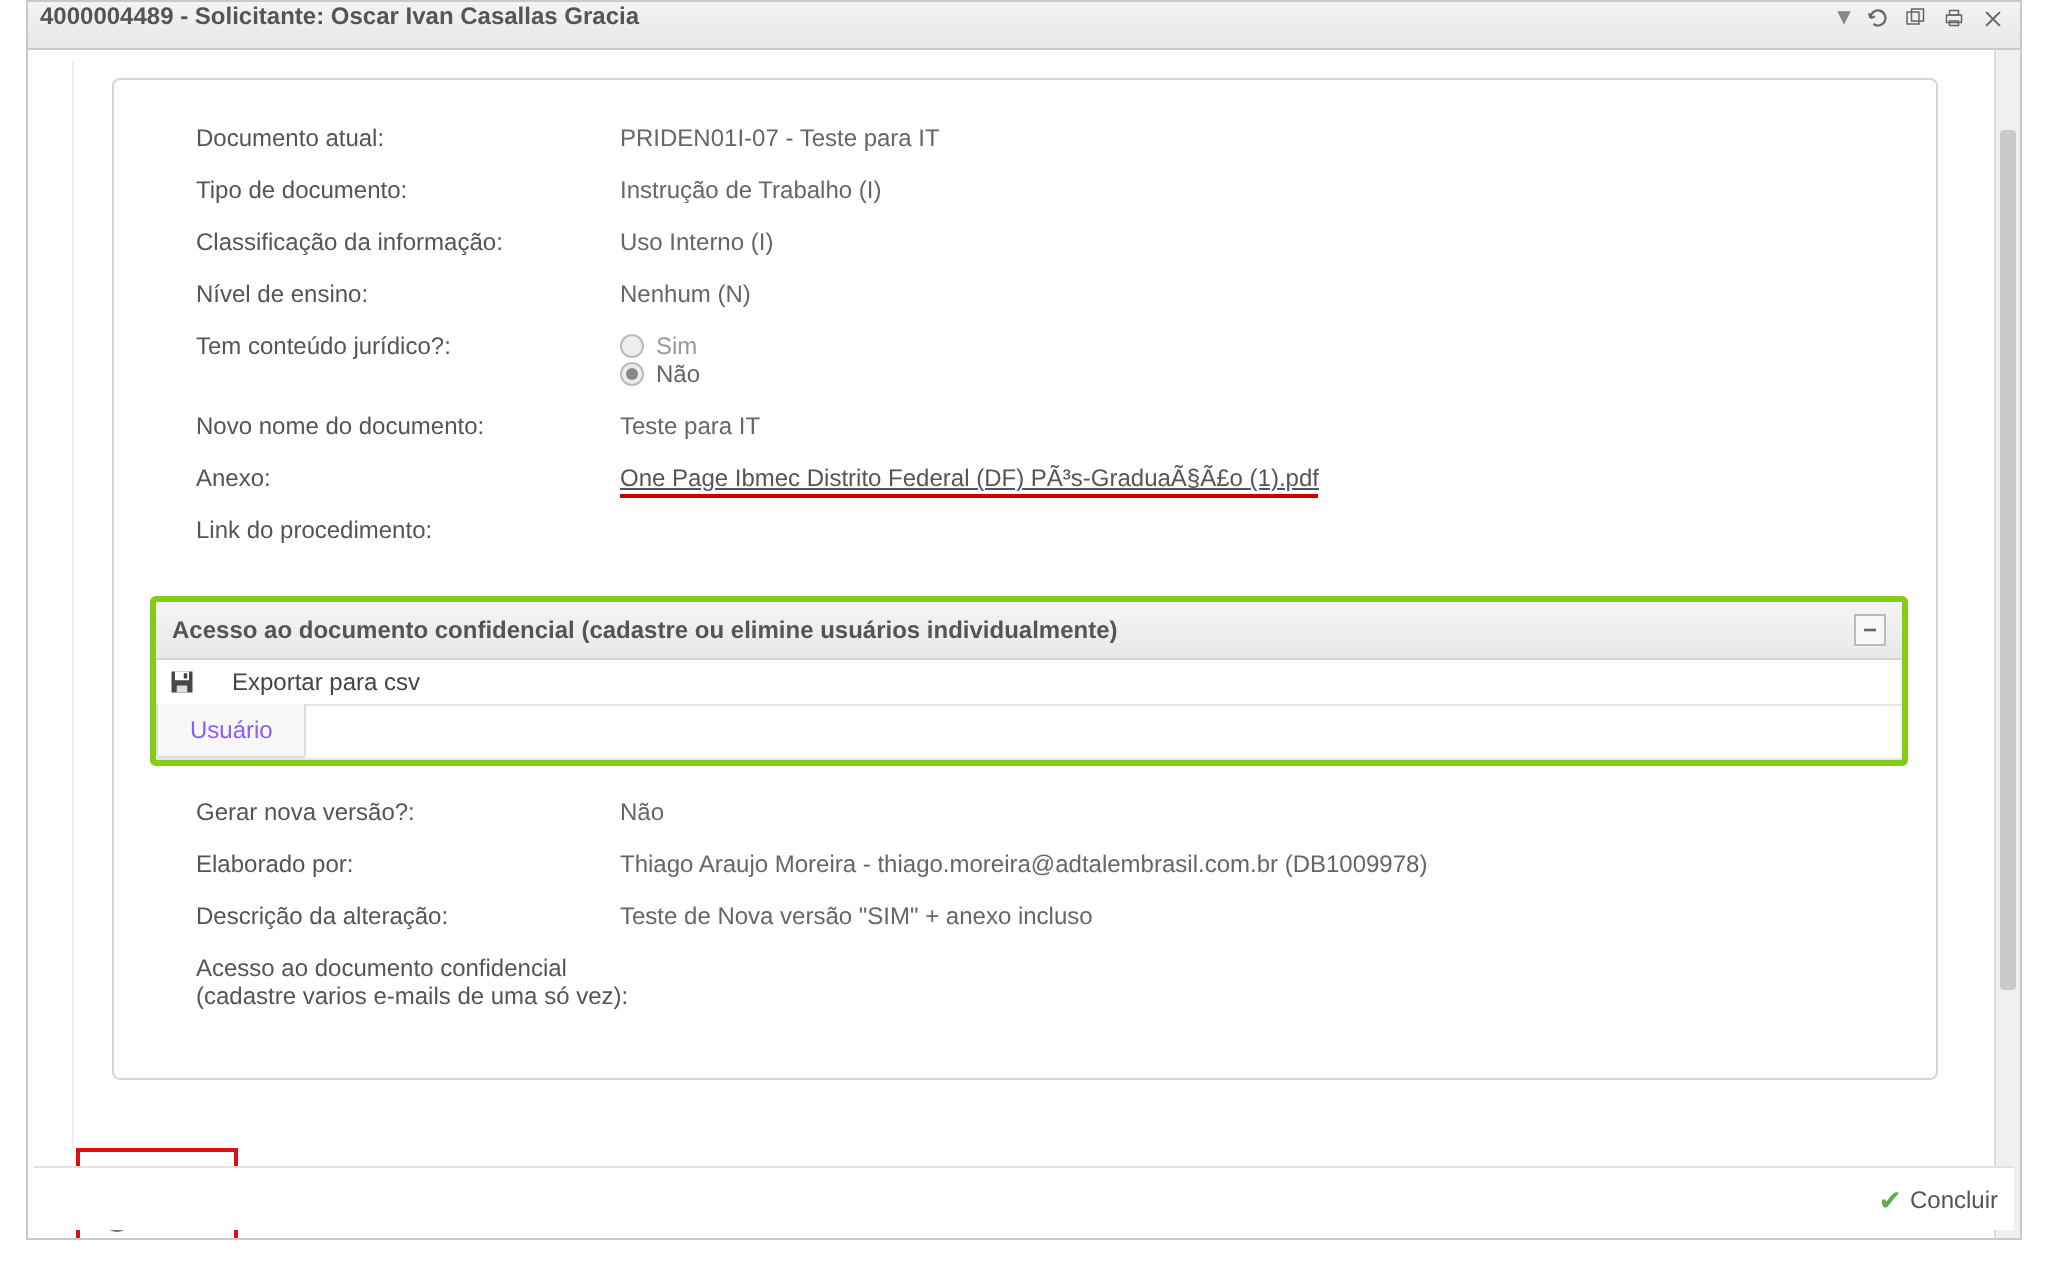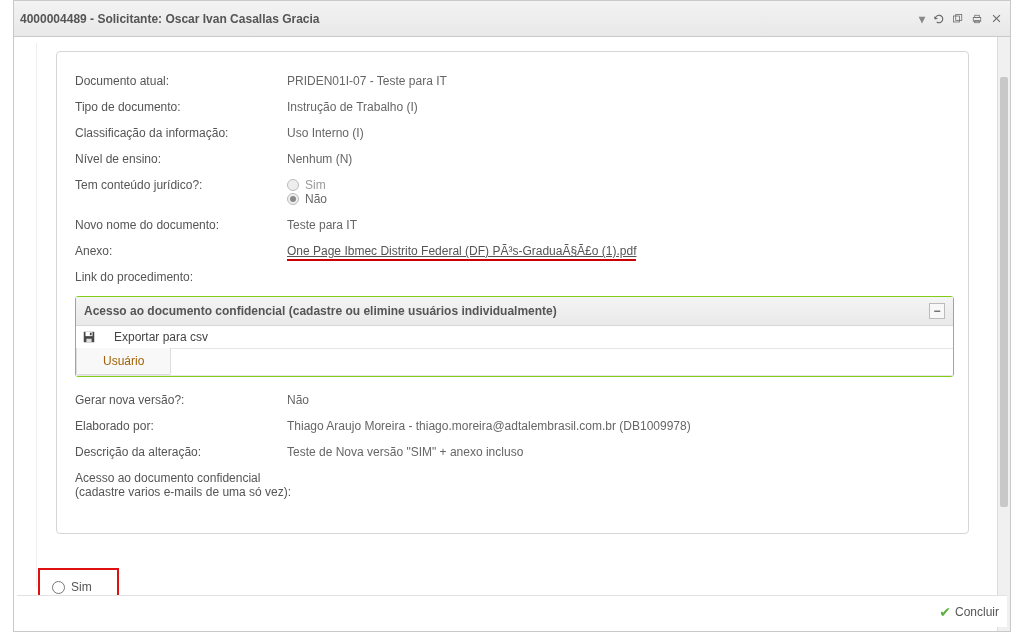--- a/index.html
+++ b/index.html
@@ -16,23 +16,22 @@
     .window {
       position: relative;
       width: 998px;
       margin: 0 auto;
       border: 1px solid #c9c9c9;
       background: #fff;
     }
     .titlebar {
       background: linear-gradient(#f3f3f3,#e8e8e8);
       border-bottom: 1px solid #c9c9c9;
-      height: 36px;
-      display: flex;
-      align-items: center;
+      height: 24px;
+      display: flex;
       padding: 0 6px;
       font-weight: bold;
       color: #555;
     }
     .titlebar .title-text { flex: 1; }
     .titlebar .win-icons { display: flex; gap: 3px; }
     .win-icon {
       width: 16px; height: 16px;
       display: inline-flex; align-items:center; justify-content:center;
       color: #666;
@@ -68,42 +67,43 @@
     .form-panel {
       margin: 0 28px 20px 42px;
       border: 1px solid #d6d6d6;
       border-radius: 4px;
       padding: 16px 14px 28px 18px;
       background: #fff;
     }
     .form-row {
       display: flex;
       padding: 6px 0;
+      margin-left: 23px;
     }
     .form-row .label {
       width: 212px;
       color: #555;
       flex-shrink: 0;
     }
     .form-row .value {
       color: #666;
     }
     .radio-stack { display: inline-block; }
     .radio-line { display:flex; align-items:center; gap:6px; color:#999; }
     .radio-line .visible-opt { color:#666; }
     .link-underline {
       color: #555;
       text-decoration: underline;
       border-bottom: 2px solid #c00;
       padding-bottom: 1px;
     }
     .sub-panel {
-      border: 1px solid #84cc16;
+      border: 3px solid #84cc16;
       border-radius: 3px;
-      margin-top: 6px;
+      margin-top: 20px;
     }
     .sub-panel-header {
       background: linear-gradient(#f4f4f4,#e9e9e9);
       padding: 6px 8px;
       font-weight: bold;
       color: #555;
       display: flex;
       align-items: center;
       border-bottom: 1px solid #d6d6d6;
     }
@@ -128,25 +128,25 @@
       width:14px; height:14px;
       display:inline-block;
       position:relative;
     }
     .save-icon svg { width:14px; height:14px; }
     .user-header-row {
       display:flex;
       border-bottom:1px solid #e6e6e6;
     }
     .user-header-cell {
-      padding: 6px 26px;
+      padding: 6px 16px;
       border: 1px solid #ddd;
       border-top: none;
       background: #f8f8f8;
-      color:#a16207;
+      color:#8b5cf6;
       border-radius: 0 0 2px 2px;
       margin-top:-1px;
       text-align:right;
     }
     .approval-box {
       margin: 14px 0 0 24px;
       border: 2px solid #d11;
       padding: 10px 24px 10px 12px;
       display: inline-flex;
       align-items: flex-start;

